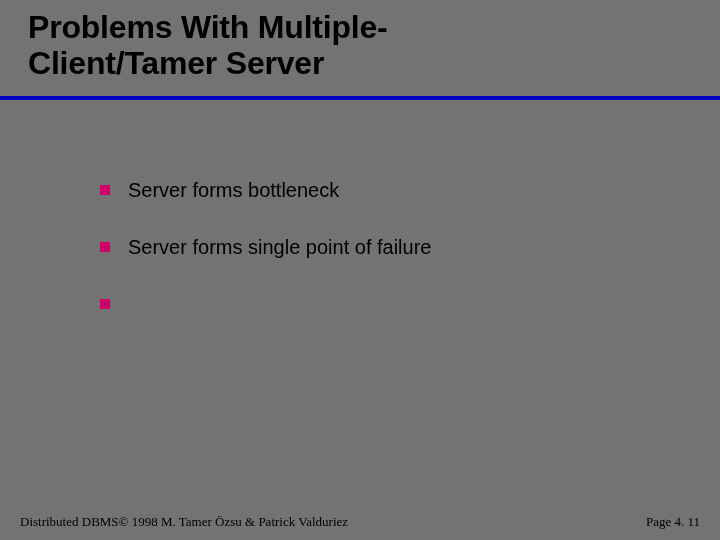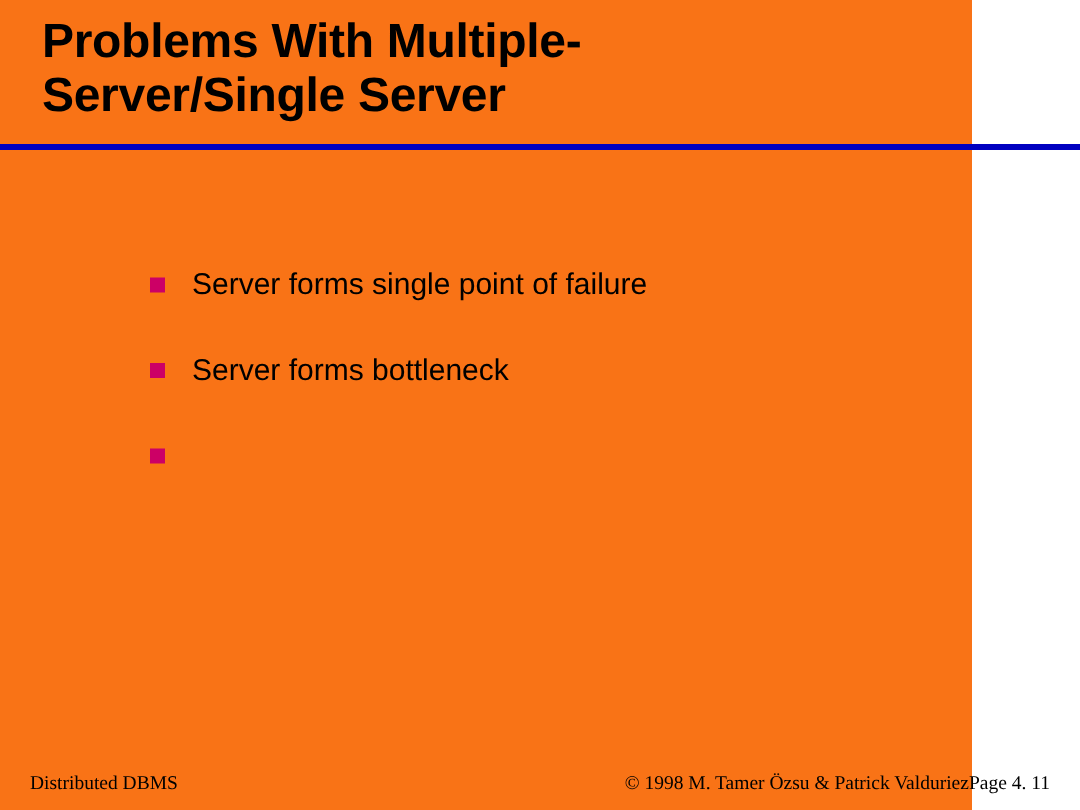--- a/index.html
+++ b/index.html
@@ -1,21 +1,21 @@
 <!DOCTYPE html>
 <html><head>
 <meta charset="utf-8">
 <style>
   * { margin: 0; padding: 0; box-sizing: border-box; }
   html, body { width: 720px; height: 540px; background: #fff; font-family: Arial, Helvetica, sans-serif; overflow: hidden; }
   .slide {
     position: relative;
-    width: 648px;
+    width: 720px;
     height: 540px;
-    background: #f97316;
+    background: #737373;
   }
   .title {
     position: absolute;
     left: 28px;
     top: 10px;
     font-size: 32px;
     font-weight: bold;
     color: #000;
     line-height: 1.12;
     letter-spacing: -0.2px;
@@ -58,44 +58,44 @@
     bottom: 10px;
     width: 720px;
     padding: 0 20px;
     display: flex;
     justify-content: space-between;
     align-items: flex-end;
     font-family: "Times New Roman", Times, serif;
     font-size: 13px;
     color: #000;
   }
-  .footer .center { flex: 1; text-align: right; margin-top: 14px; }
+  .footer .center { flex: 1; text-align: left; margin-top: 14px; }
   .footer .left  { flex: 0 0 auto; text-align: right; }
   .footer .right { flex: 0 0 auto; }
 </style>
 </head>
 <body>
 
 <div class="slide">
 
   <div class="title">
     <span>Problems With Multiple-</span><br>
-    <span>Server/Single Server</span>
+    <span>Client/Tamer Server</span>
   </div>
 
   <div class="hr-blue"></div>
 
   <div class="bullets">
     <div class="bullet-row">
       <div class="bullet-square"></div>
-      <div class="bullet-text">Server forms single point of failure</div>
+      <div class="bullet-text">Server forms bottleneck</div>
     </div>
     <div class="bullet-row">
       <div class="bullet-square"></div>
-      <div class="bullet-text">Server forms bottleneck</div>
+      <div class="bullet-text">Server forms single point of failure</div>
     </div>
     <div class="bullet-row">
       <div class="bullet-square"></div>
     </div>
   </div>
 
   <div class="footer">
     <div class="left">Distributed DBMS</div>
     <div class="center">© 1998 M. Tamer Özsu &amp; Patrick Valduriez</div>
     <div class="right">Page 4. 11</div>

